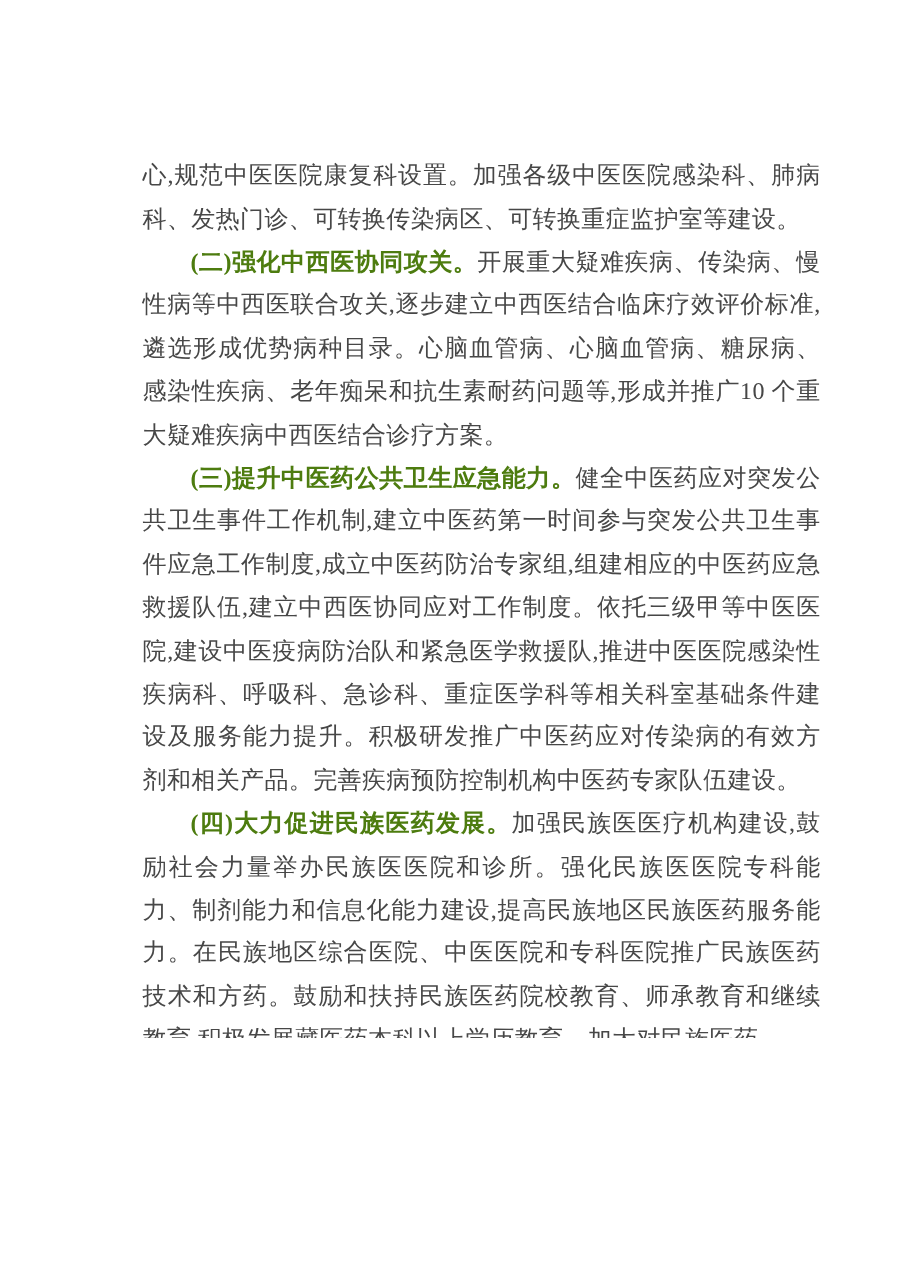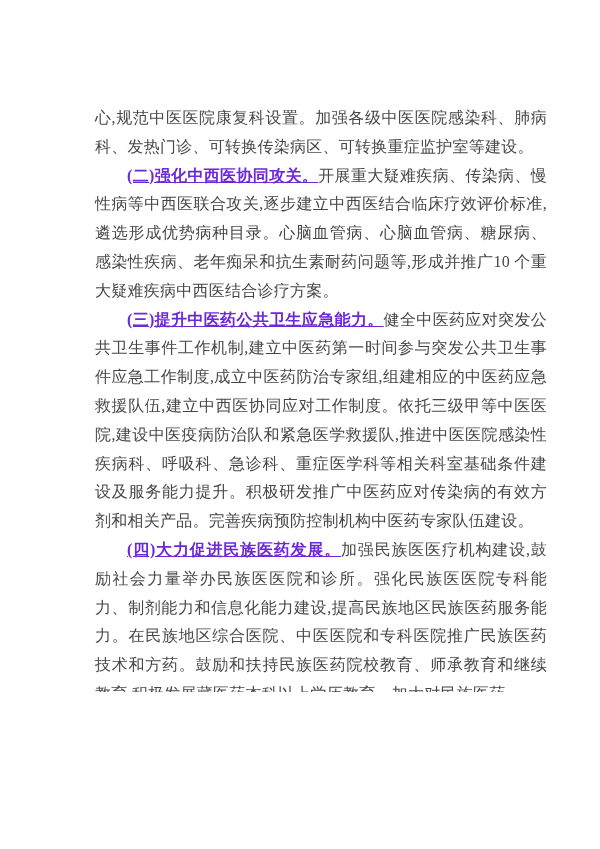--- a/index.html
+++ b/index.html
@@ -29,22 +29,21 @@
   }
   .para {
     margin: 0;
     padding: 0;
   }
   .para.indent {
     text-indent: 2em;
   }
   .para-heading {
     font-weight: 700;
-    color: #6d28d9;
-    text-decoration: underline;
+    color: #4d7c0f;
   }
   .watermark {
     position: absolute;
     top: 810px;
     left: 436px;
     display: flex;
     align-items: center;
     gap: 6px;
     color: #d2d2d2;
     font-size: 15px;

